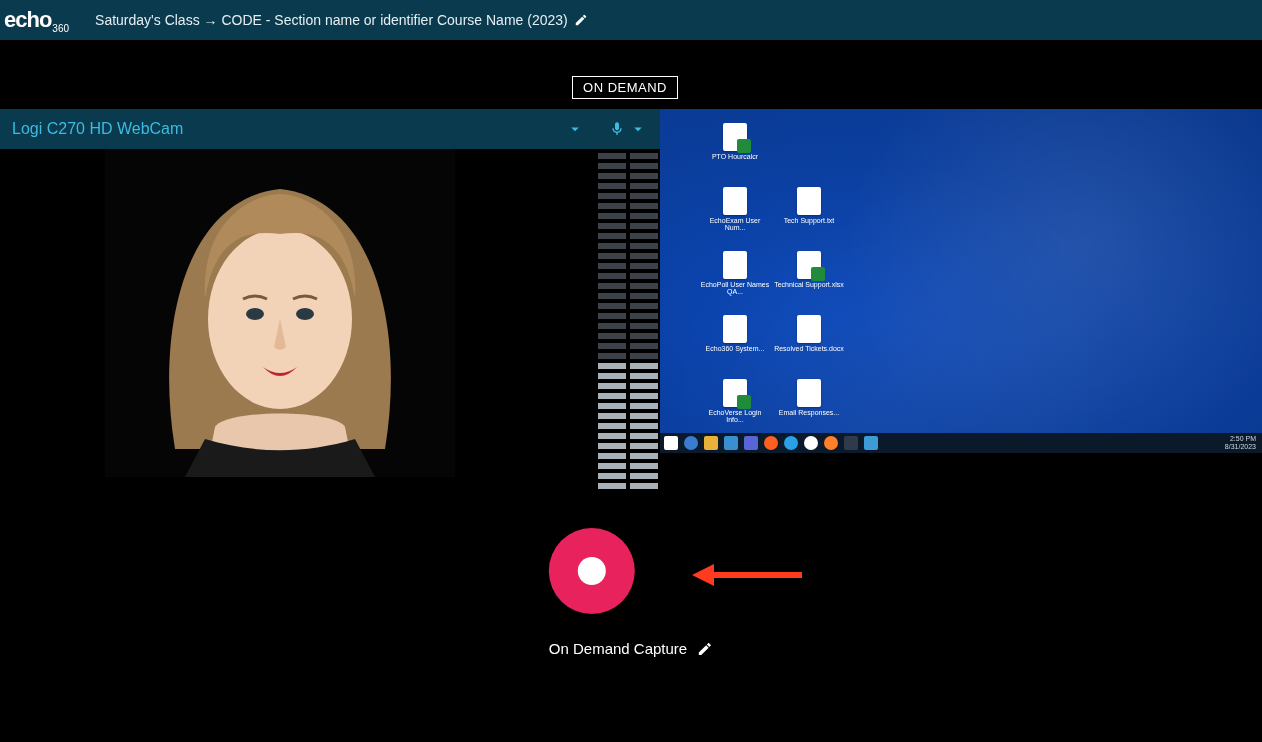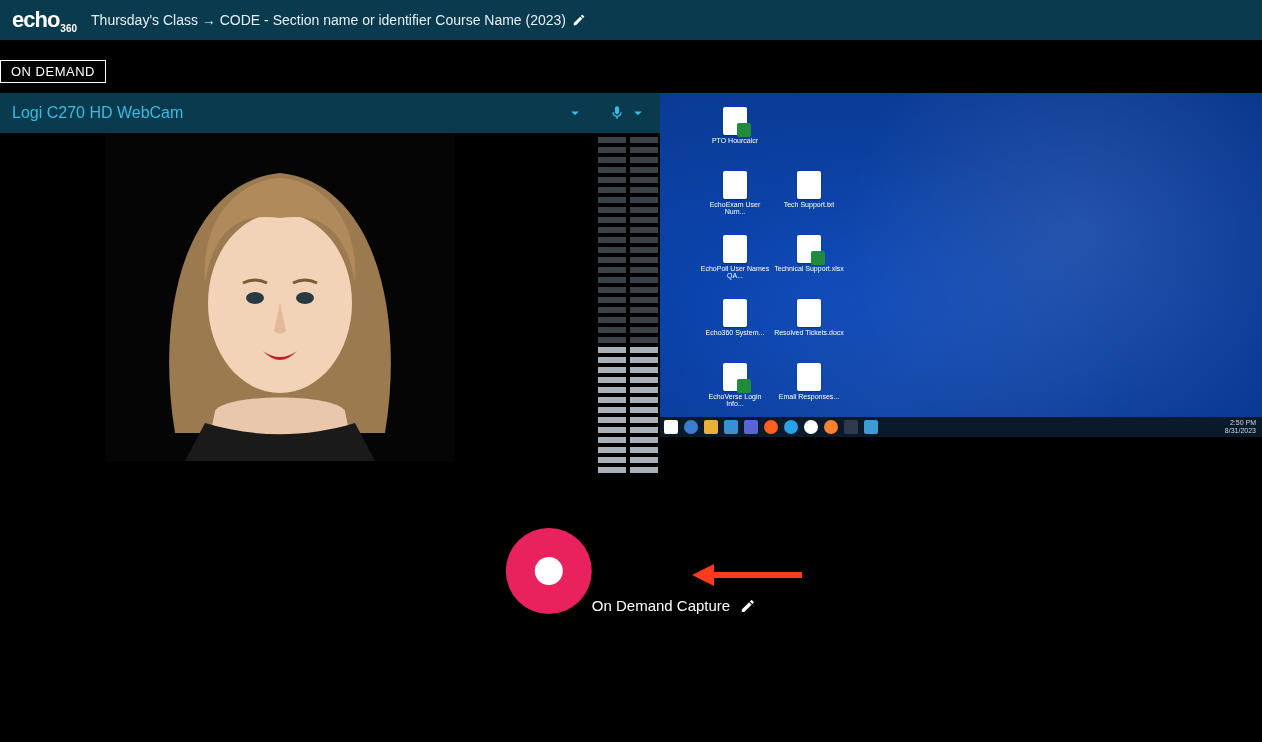--- a/index.html
+++ b/index.html
@@ -12,33 +12,33 @@
       overflow: hidden;
       position: relative;
     }
 
     
     .topbar {
       background: #0a3a4e;
       height: 40px;
       display: flex;
       align-items: center;
-      padding: 0 12px;
-      gap: 14px;
+      padding: 0 4px;
+      gap: 26px;
     }
     .logo {
       font-size: 22px;
       font-weight: 700;
       letter-spacing: -1px;
       color: #fff;
       display: flex;
       align-items: center;
       line-height: 1;
     }
-    .logo sub { font-size: 10px; letter-spacing: 0; margin-left: 1px; margin-top: 17px; font-weight: 700; }
+    .logo sub { font-size: 10px; letter-spacing: 0; margin-left: 1px; margin-top: 17px; font-weight: 400; }
     .breadcrumb {
       font-size: 14px;
       color: #e5eef3;
       display: flex;
       align-items: center;
       gap: 6px;
       flex: 1;
     }
     .topbar-right {
       display: flex;
@@ -56,22 +56,22 @@
     .framerate-box {
       border: 1px solid #fff;
       padding: 4px 10px;
       font-size: 17px;
       color: #fff;
     }
 
     
     .demand-badge-row {
       display: flex;
-      justify-content: flex-start;
-      padding: 20px 12px 10px 0;
+      justify-content: center;
+      padding: 36px 12px 10px 0;
     }
     .demand-badge {
       border: 1px solid #fff;
       padding: 3px 10px;
       font-size: 13px;
       letter-spacing: .5px;
     }
 
     
     .panels {
@@ -199,21 +199,21 @@
       width: 28px; height: 6px;
       background: #3d4248;
     }
     .am-seg.on { background: #a9b1b8; }
 
     
     .record-wrap {
       position: absolute;
       left: 50%; transform: translateX(-50%);
       top: 528px;
-      display: flex; flex-direction: row; align-items: flex-end;
+      display: flex; flex-direction: column; align-items: flex-start;
     }
     .record-btn {
       width: 86px; height: 86px;
       border-radius: 50%;
       background: #e8225c;
       display: flex; align-items: center; justify-content: center;
       cursor: pointer;
     }
     .record-btn-inner {
       width: 28px; height: 28px;
@@ -241,21 +241,21 @@
   </style>
 </head>
 <body>
 
 <div class="topbar">
   <div class="logo">
     <span>echo</span>
       <sub>360</sub>
   </div>
   <div class="breadcrumb">
-    <span>Thursday's Class → CODE - Section name or identifier Course Name (2023)</span>
+    <span>Saturday's Class → CODE - Section name or identifier Course Name (2023)</span>
     <svg class="pencil-icon" width="14" height="14" viewBox="0 0 24 24">
         <path d="M3 17.25V21h3.75l11-11-3.75-3.75-11 11zM20.7 7.04a1 1 0 0 0 0-1.41l-2.34-2.34a1 1 0 0 0-1.41 0l-1.83 1.83 3.75 3.75 1.83-1.83z"></path>
       </svg>
   </div>
 </div>
 
 <div class="demand-badge-row">
   <div class="demand-badge">ON DEMAND</div>
 </div>
 

